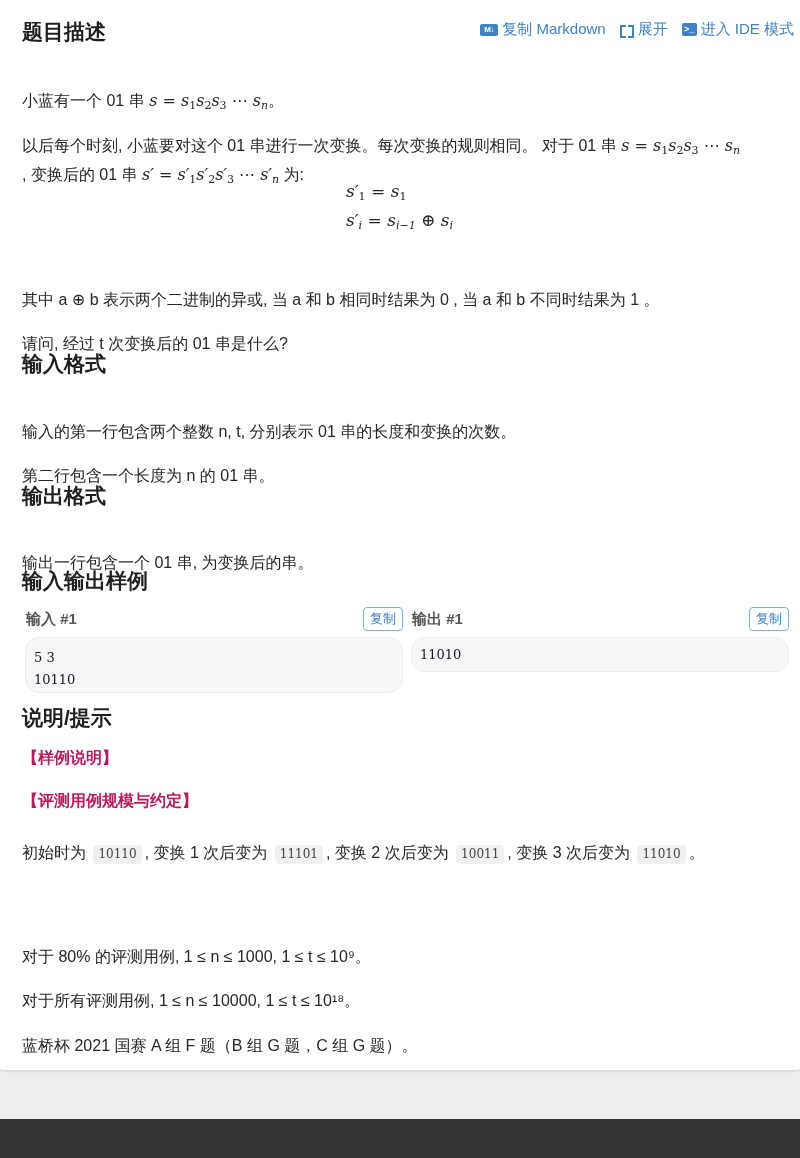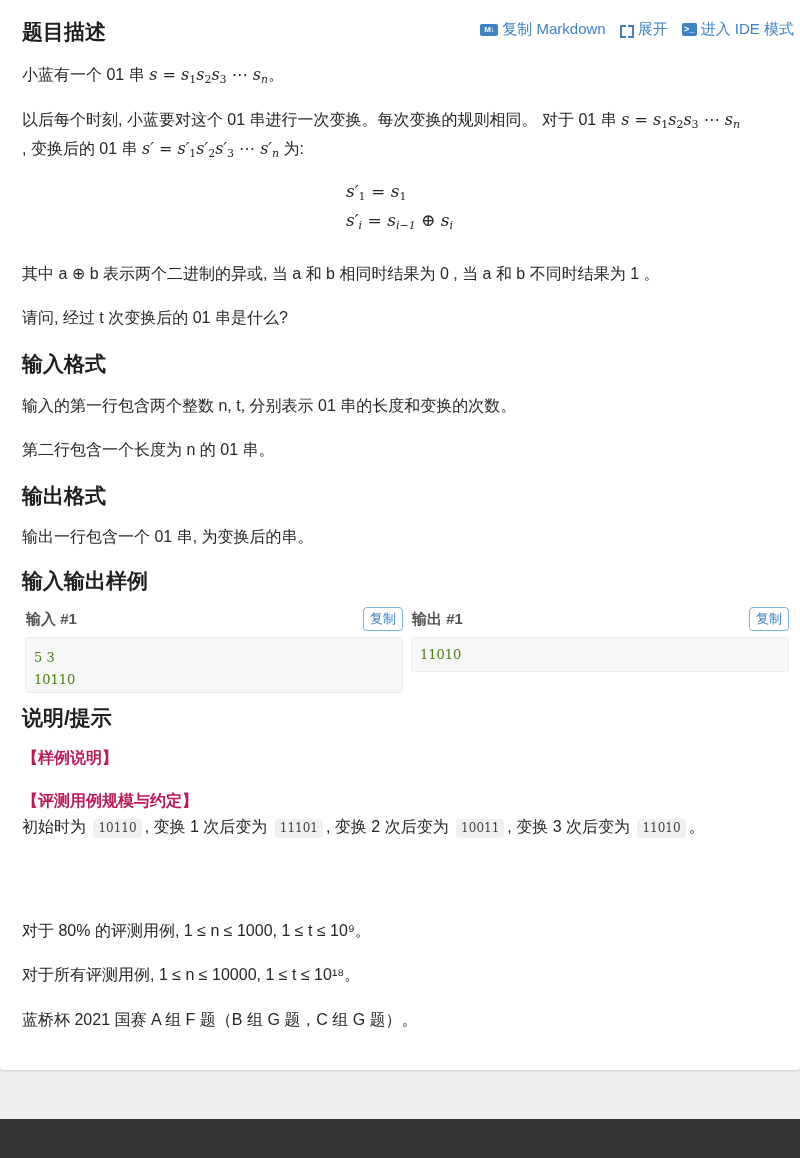--- a/index.html
+++ b/index.html
@@ -13,29 +13,29 @@
   .footer { position: absolute; left: 0; top: 1119px; width: 800px; height: 39px; background: #333333; }
   .toolbar { position: absolute; right: 6px; top: 20px; display: flex; align-items: center; gap: 14px; font-size: 15px; color: #3e82c6; }
   .tb-item { display: flex; align-items: center; gap: 4px; cursor: pointer; white-space: nowrap; }
   .ico-md { display: inline-block; width: 18px; height: 12px; background: #3e82c6; color: #fff; font-size: 8px; font-weight: bold; line-height: 12px; text-align: center; border-radius: 2px; letter-spacing: -0.3px; }
   .ico-expand { display: inline-block; width: 14px; height: 12px; position: relative; }
   .ico-expand:before, .ico-expand:after { content: ""; position: absolute; top: 1px; width: 4px; height: 9px; border: 2px solid #3e82c6; }
   .ico-expand:before { left: 0; border-right: none; }
   .ico-expand:after { right: 0; border-left: none; }
   .ico-term { display: inline-block; width: 15px; height: 13px; background: #3e82c6; color: #fff; font-size: 9px; font-weight: bold; line-height: 13px; text-align: center; border-radius: 2px; }
   h2 { position: absolute; left: 22px; font-size: 21px; font-weight: bold; color: #1f1f1f; text-align: right; }
-  .p { position: absolute; left: 22px; font-size: 16px; line-height: 24px; color: #262626; white-space: nowrap; }
+  .p { position: absolute; left: 22px; font-size: 16px; line-height: 24px; color: #262626; white-space: nowrap; margin-top: 26px; }
   .m { font-family: "DejaVu Serif", "Liberation Serif", serif; font-style: italic; }
   .mr { font-family: "DejaVu Serif", "Liberation Serif", serif; }
   .sub { font-size: 11px; vertical-align: -3px; font-style: normal; }
   .subi { font-size: 11px; vertical-align: -3px; }
   .formula { position: absolute; left: 346px; font-size: 17px; line-height: 26px; }
   .sample-title { position: absolute; font-size: 15px; font-weight: bold; color: #555; text-align: right; }
   .copy-btn { position: absolute; height: 24px; padding: 0 6px; border: 1px solid #7ab2e0; border-radius: 4px; font-size: 13px; line-height: 22px; color: #3e82c6; background: #fff; cursor: pointer; }
-  .pre { position: absolute; background: #f7f7f7; border: 1px solid #ececec; border-radius: 3px; font-family: "DejaVu Serif", "Liberation Serif", serif; font-size: 13px; color: #4d7c0f; padding: 9px 8px; line-height: 22px; white-space: pre; }
+  .pre { position: absolute; background: #f7f7f7; border: 1px solid #ececec; border-radius: 14px; font-family: "DejaVu Serif", "Liberation Serif", serif; font-size: 13px; color: #0f172a; padding: 9px 8px; line-height: 22px; white-space: pre; }
   .sec-h { position: absolute; left: 22px; font-size: 16px; font-weight: bold; color: #be185d; font-family: Liberation Mono, monospace; }
   .code { display: inline-block; background: #f0f0f0; border-radius: 4px; padding: 0 5px; font-family: "DejaVu Serif", serif; font-size: 12px; line-height: 19px; color: #444; margin: 0 3px; }
 </style>
 </head>
 <body>
 
 <div class="card">
 
   <div class="toolbar">
     <div class="tb-item">

